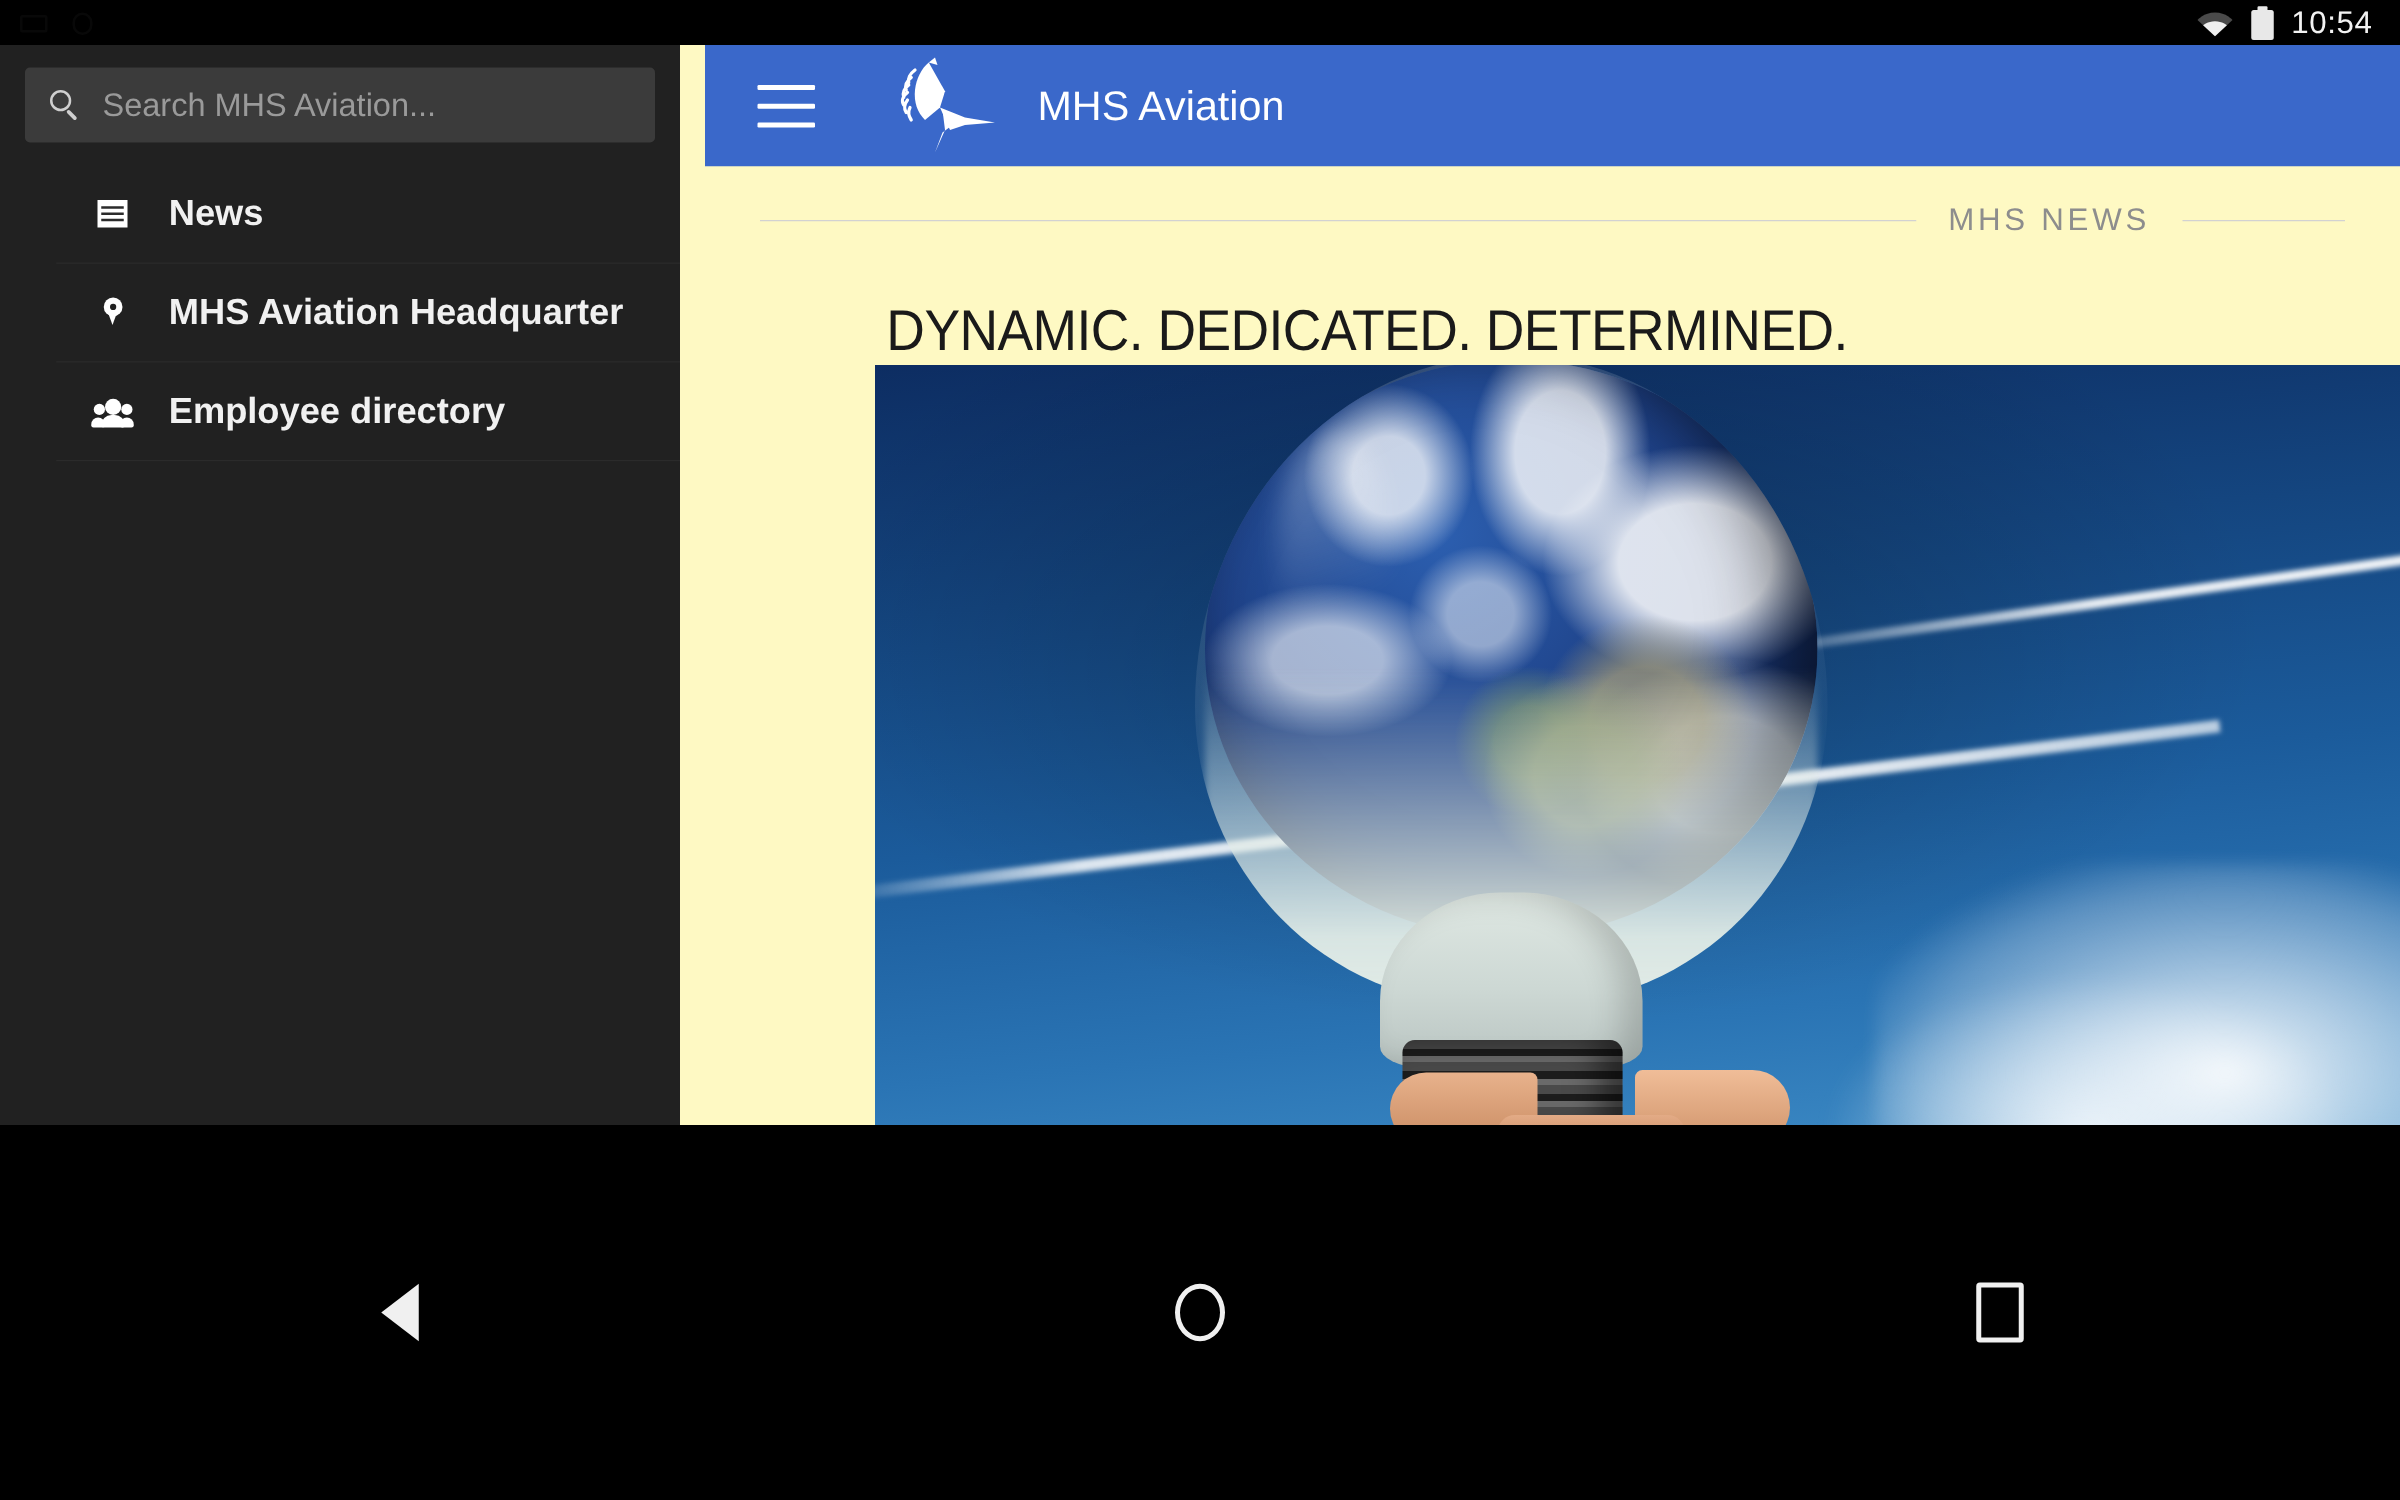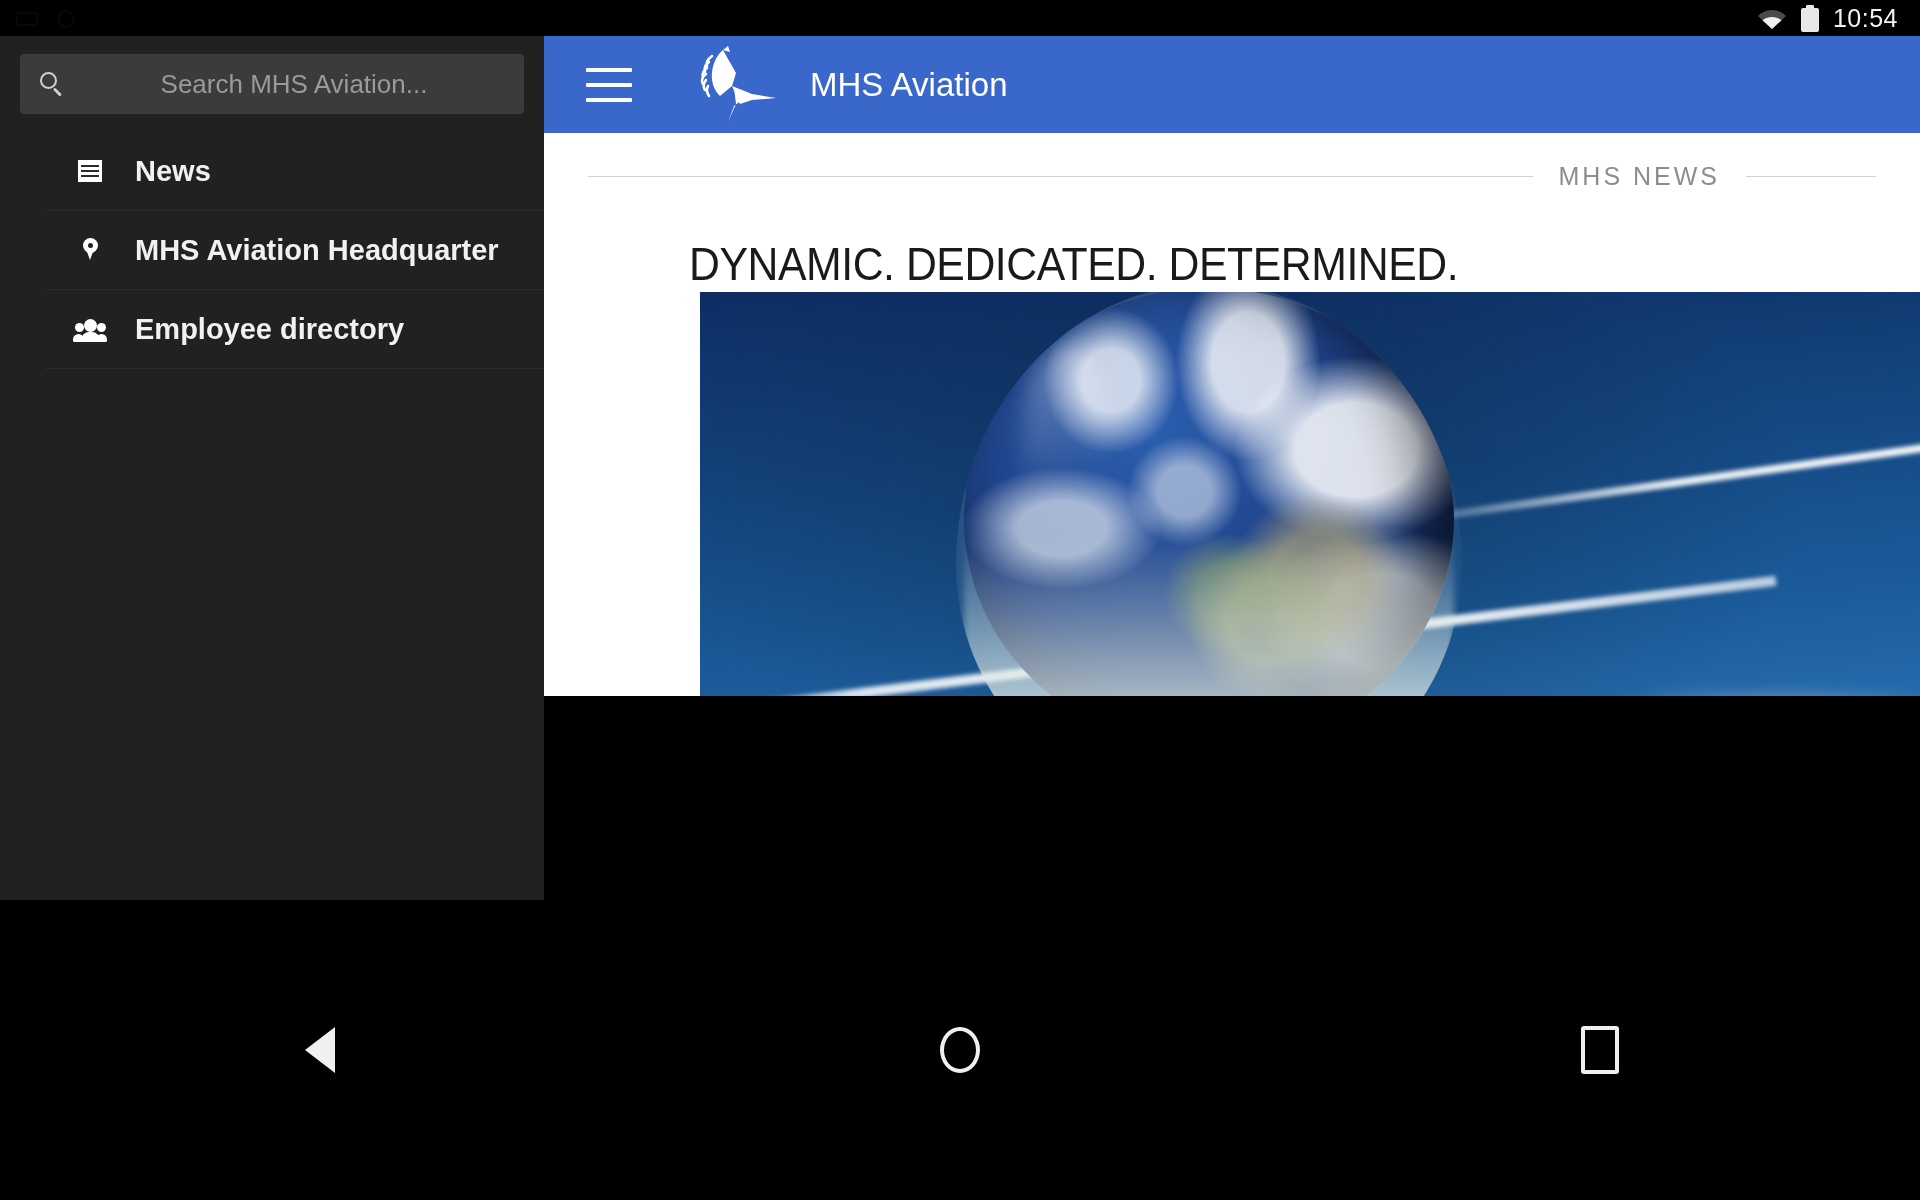--- a/index.html
+++ b/index.html
@@ -34,21 +34,21 @@
   .search-wrap { padding:18px 20px 14px 20px; }
   .search-box { height:60px; background:#3b3b3b; border-radius:4px;
                 display:flex; align-items:center; padding:0 18px; }
   .search-ic { width:26px; height:26px; position:relative; flex:0 0 auto; margin-right:18px; }
   .search-ic .ring { position:absolute; left:2px; top:1px; width:17px; height:17px;
                      border:2.6px solid #cfcfcf; border-radius:50%; }
   .search-ic .handle { position:absolute; left:16px; top:16px; width:10px; height:2.6px;
                        background:#cfcfcf; transform:rotate(45deg); transform-origin:left center;
                        border-radius:2px; }
   .search-input { background:transparent; border:0; outline:none; color:#d8d8d8;
-                  font-size:26px; font-family:"Liberation Sans", sans-serif; width:100%;text-align:center; }
+                  font-size:26px; font-family:"Liberation Sans", sans-serif; width:100%; }
   .search-input::placeholder { color:#9a9a9a; }
 
   .nav-list { margin-top:4px;padding-left:45px; }
   .nav-item { height:79px; display:flex; align-items:center; padding-left:28px;
               border-bottom:1px solid #2b2b2b; cursor:pointer; }
   .nav-item .ic { width:34px; height:34px; margin-right:28px; position:relative;
                   flex:0 0 auto; }
   .nav-item .lbl { color:#f1f1f1; font-size:29px; white-space:nowrap;font-weight:bold; }
   .nav-item.active .lbl { font-weight:bold; }
 
@@ -76,22 +76,22 @@
   .ic-people .h3 { position:absolute; left:24px; top:11px; width:9px; height:9px;
                    background:#fff; border-radius:50%; }
   .ic-people .b1 { position:absolute; left:8px; top:20px; width:19px; height:10px;
                    background:#fff; border-radius:9px 9px 2px 2px; }
   .ic-people .b2 { position:absolute; left:0px; top:22px; width:11px; height:8px;
                    background:#fff; border-radius:6px 6px 2px 2px; }
   .ic-people .b3 { position:absolute; left:23px; top:22px; width:11px; height:8px;
                    background:#fff; border-radius:6px 6px 2px 2px; }
 
   
-  .content { position:absolute; left:544px; top:0; width:1376px; height:660px;
-             background:#ffffff; overflow:hidden; }
+  .content { position:absolute; left:544px; top:0; width:1376px; height:864px;
+             background:#fef9c3; overflow:hidden;padding-left:20px; }
   .appbar { height:97px; background:#3a68ca; display:flex; align-items:center;
             padding-left:42px; }
   .hamburger { width:46px; height:34px; display:flex; flex-direction:column;
                justify-content:space-between; cursor:pointer; flex:0 0 auto; }
   .hamburger span { display:block; height:4px; background:#fff; border-radius:1px; }
   .brand-logo { width:92px; height:86px; margin-left:58px; flex:0 0 auto; }
   .appbar-title { color:#fff; font-size:33px; margin-left:28px; white-space:nowrap; }
 
   .news-head { height:78px; display:flex; align-items:center; padding:0 44px;
                margin-top:4px; }

